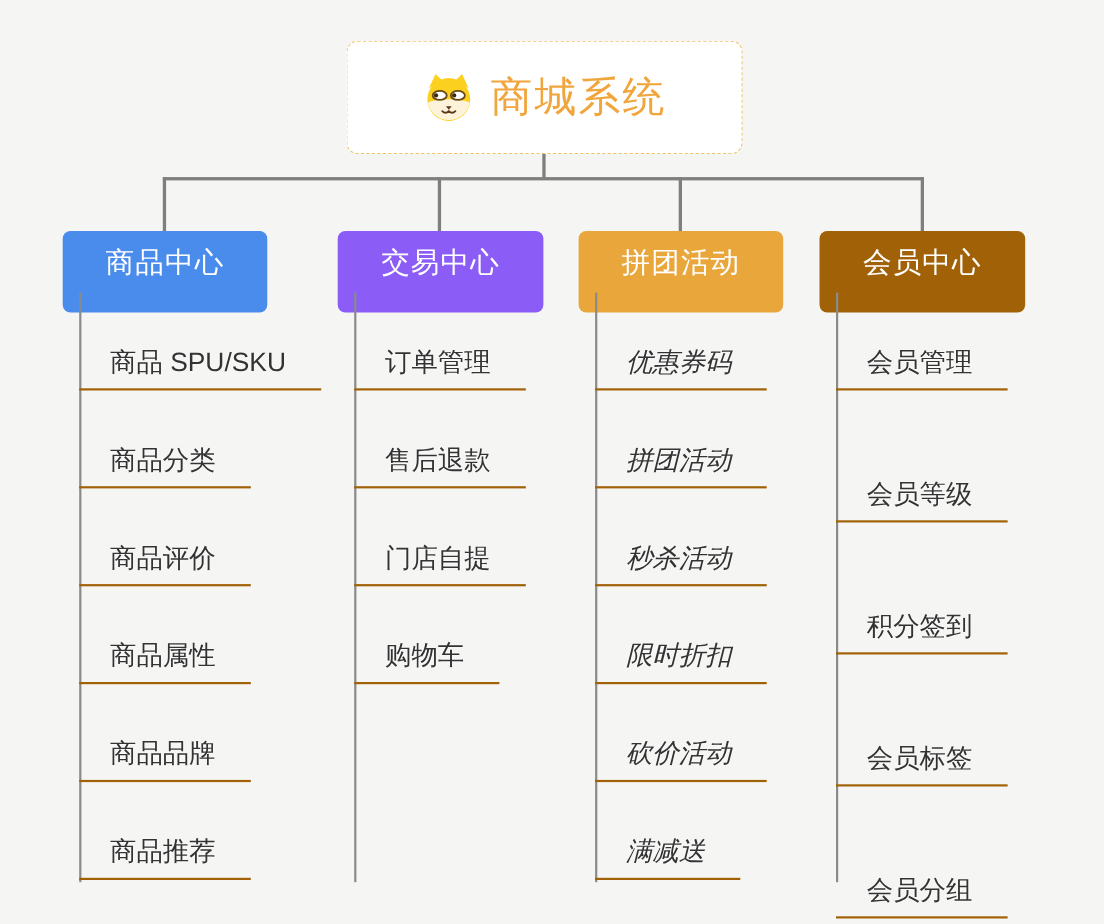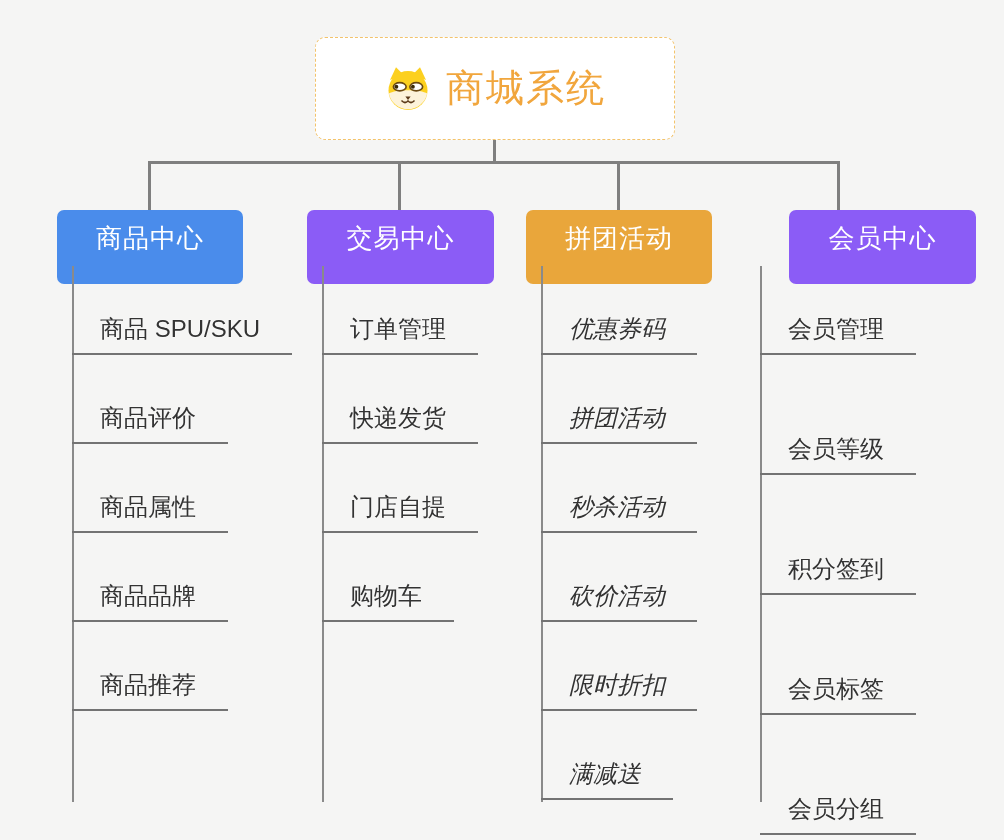--- a/index.html
+++ b/index.html
@@ -55,21 +55,21 @@
     display:flex;flex-direction:column;align-items:flex-start;
   }
   .items.c0{left:72px;}
   .items.c1{left:322px;}
   .items.c2{left:541px;font-style:italic;}
   .items.c3{left:760px;gap:31px;}
   .item{
     box-sizing:border-box;height:89px;
     display:flex;align-items:flex-end;
     padding:0 32px 8px 28px;
-    border-bottom:2px solid #737373;
+    border-bottom:2px solid #a16207;
     font-size:24px;color:#333;white-space:nowrap;
     text-shadow:0 0 2px #fff;
   }
 </style>
 </head>
 <body>
 
 <div class="canvas">
 
   <div class="root-node">
@@ -93,48 +93,49 @@
   <div class="line root-stub"></div>
   <div class="line h-connector"></div>
   <div class="line b-stub s0"></div>
   <div class="line b-stub s1"></div>
   <div class="line b-stub s2"></div>
   <div class="line b-stub s3"></div>
 
   <div class="branch-node b0" style="background: rgb(74, 140, 235);">商品中心</div>
   <div class="branch-node b1" style="background: #8b5cf6;">交易中心</div>
   <div class="branch-node b2" style="background: rgb(233, 166, 59);">拼团活动</div>
-  <div class="branch-node b3" style="background: #8b5cf6; margin-left: 44px;">会员中心</div>
+  <div class="branch-node b3" style="background: #a16207;">会员中心</div>
 
   <div class="trunk t0"></div>
   <div class="trunk t1"></div>
   <div class="trunk t2"></div>
   <div class="trunk t3"></div>
 
   <div class="items c0">
     <div class="item">商品 SPU/SKU</div>
+    <div class="item">商品分类</div>
     <div class="item">商品评价</div>
     <div class="item">商品属性</div>
     <div class="item">商品品牌</div>
     <div class="item">商品推荐</div>
   </div>
 
   <div class="items c1">
     <div class="item">订单管理</div>
-    <div class="item">快递发货</div>
+    <div class="item">售后退款</div>
     <div class="item">门店自提</div>
     <div class="item">购物车</div>
   </div>
 
   <div class="items c2">
     <div class="item">优惠券码</div>
     <div class="item">拼团活动</div>
     <div class="item">秒杀活动</div>
+    <div class="item">限时折扣</div>
     <div class="item">砍价活动</div>
-    <div class="item">限时折扣</div>
     <div class="item">满减送</div>
   </div>
 
   <div class="items c3">
     <div class="item">会员管理</div>
     <div class="item">会员等级</div>
     <div class="item">积分签到</div>
     <div class="item">会员标签</div>
     <div class="item">会员分组</div>
     <div class="item">收货地址</div>

